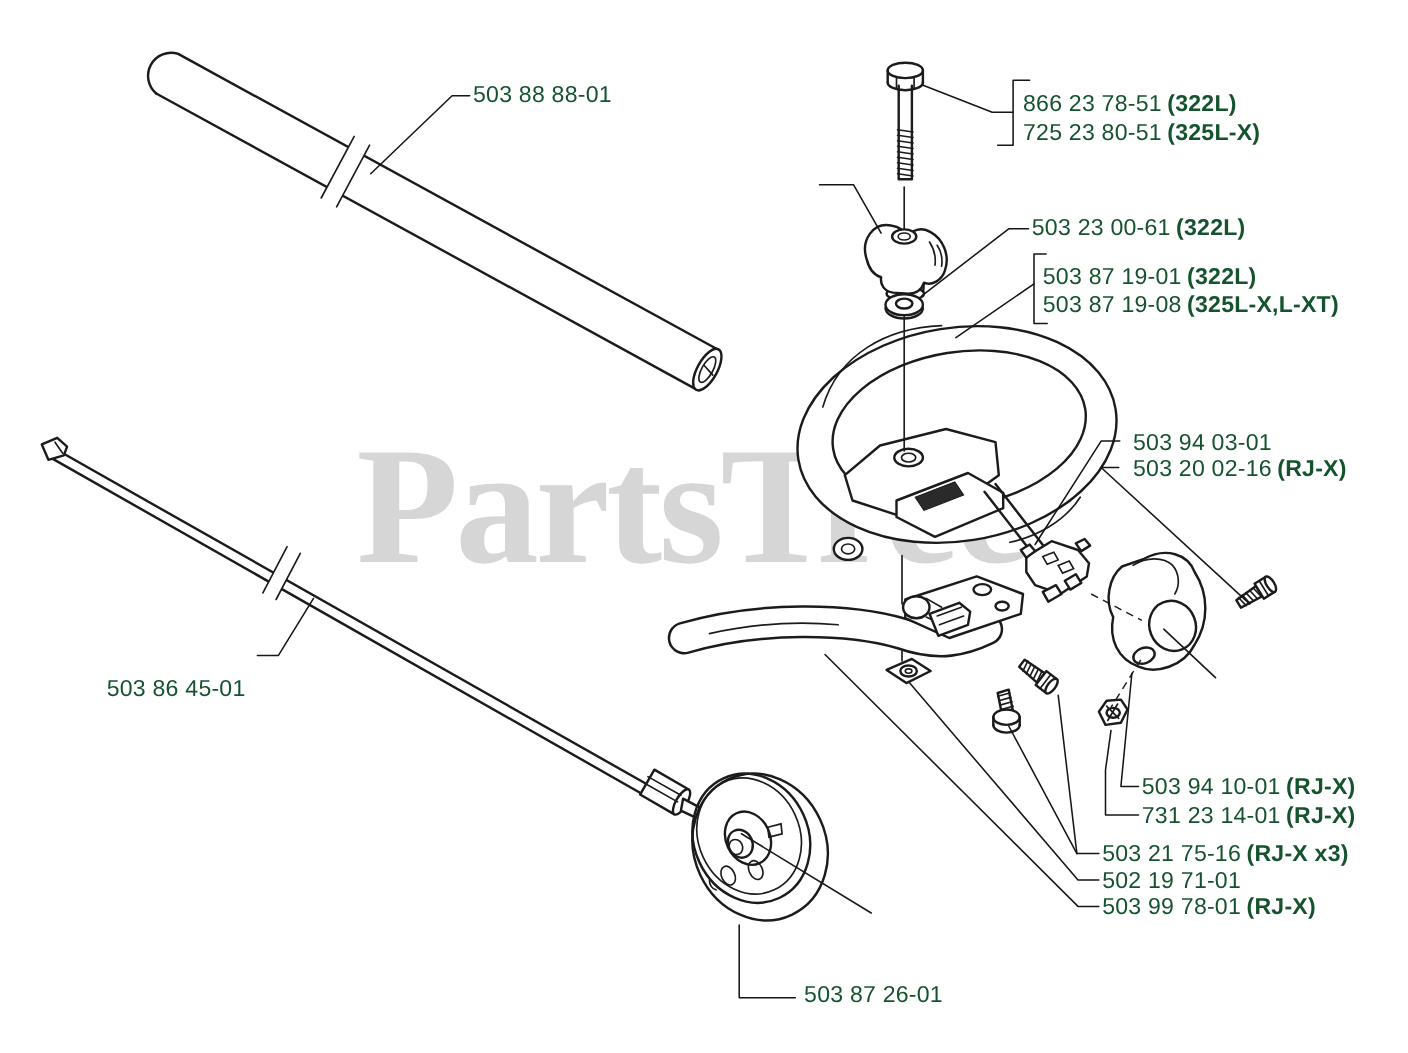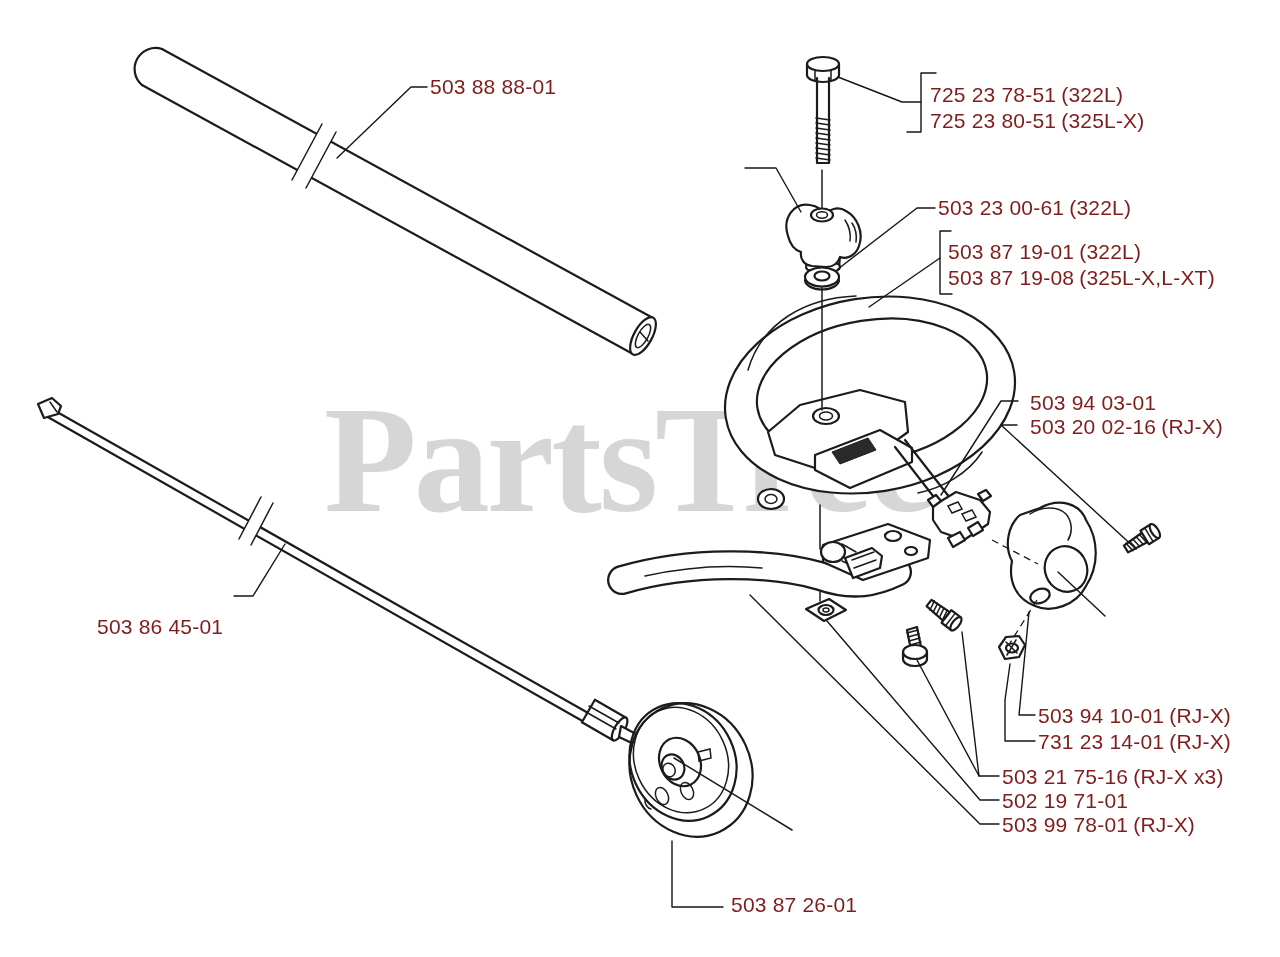--- a/index.html
+++ b/index.html
@@ -3,22 +3,22 @@
 <meta charset="utf-8">
 <style>
   html,body{margin:0;padding:0;background:#fff;}
   #canvas{position:relative;width:1280px;height:957px;background:#fff;overflow:hidden;
           font-family:"Liberation Sans",sans-serif;}
   .wm{position:absolute;left:324px;top:384px;font-family:"Liberation Serif",serif;
       font-weight:bold;font-size:152px;line-height:1;color:#d6d6d6;letter-spacing:-3px;z-index:1;}
   .wm-tm{position:absolute;left:926px;top:422px;font-family:"Liberation Serif",serif;
       font-weight:bold;font-size:26px;color:#dcdcdc;z-index:1;}
   svg{position:absolute;left:0;top:0;z-index:2;}
-  .lbl{position:absolute;z-index:3;font-size:21px;color:#7f1d1d;white-space:nowrap;letter-spacing:.2px;}
-  .lbl .model{font-weight:400;margin-left:5px;}
+  .lbl{position:absolute;z-index:3;font-size:21px;color:#14532d;white-space:nowrap;letter-spacing:.2px;}
+  .lbl .model{font-weight:700;margin-left:5px;}
   .lbl .model:empty{display:none;}
   
   .s  {stroke:#1b1b1b;stroke-width:2.2;fill:none;stroke-linecap:round;stroke-linejoin:round;}
   .sw {stroke:#1b1b1b;stroke-width:2.2;fill:#fff;stroke-linecap:round;stroke-linejoin:round;}
   .fw {fill:#fff;stroke:none;}
   .t  {stroke:#1b1b1b;stroke-width:1.5;fill:none;stroke-linecap:round;}
   .ld {stroke:#161616;stroke-width:1.4;fill:none;stroke-linecap:round;stroke-linejoin:round;}
   .dsh{stroke:#1b1b1b;stroke-width:1.3;fill:none;stroke-dasharray:7 5;}
   .dk {fill:#2a2a2a;stroke:#1b1b1b;stroke-width:1;}
 </style>
@@ -231,21 +231,21 @@
       <path class="ld" d="M 999,800 L 980,800 L 827,621"></path>
       <path class="ld" d="M 999,824 L 980,824 L 750,595"></path>
       <path class="ld" d="M 672,841 L 672,907 L 723,907"></path>
     </g>
   </svg>
 
   <div class="lbl" style="left:430px;top:75px">
     <span class="part">503 88 88-01</span>
   </div>
   <div class="lbl" style="left:930px;top:83px">
-    <span class="part">725 23 78-51</span><span class="model">(322L)</span>
+    <span class="part">866 23 78-51</span><span class="model">(322L)</span>
   </div>
   <div class="lbl" style="left:930px;top:109px">
     <span class="part">725 23 80-51</span><span class="model">(325L-X)</span>
   </div>
   <div class="lbl" style="left:938px;top:196px">
     <span class="part">503 23 00-61</span><span class="model">(322L)</span>
   </div>
   <div class="lbl" style="left:948px;top:240px">
     <span class="part">503 87 19-01</span><span class="model">(322L)</span>
   </div>

